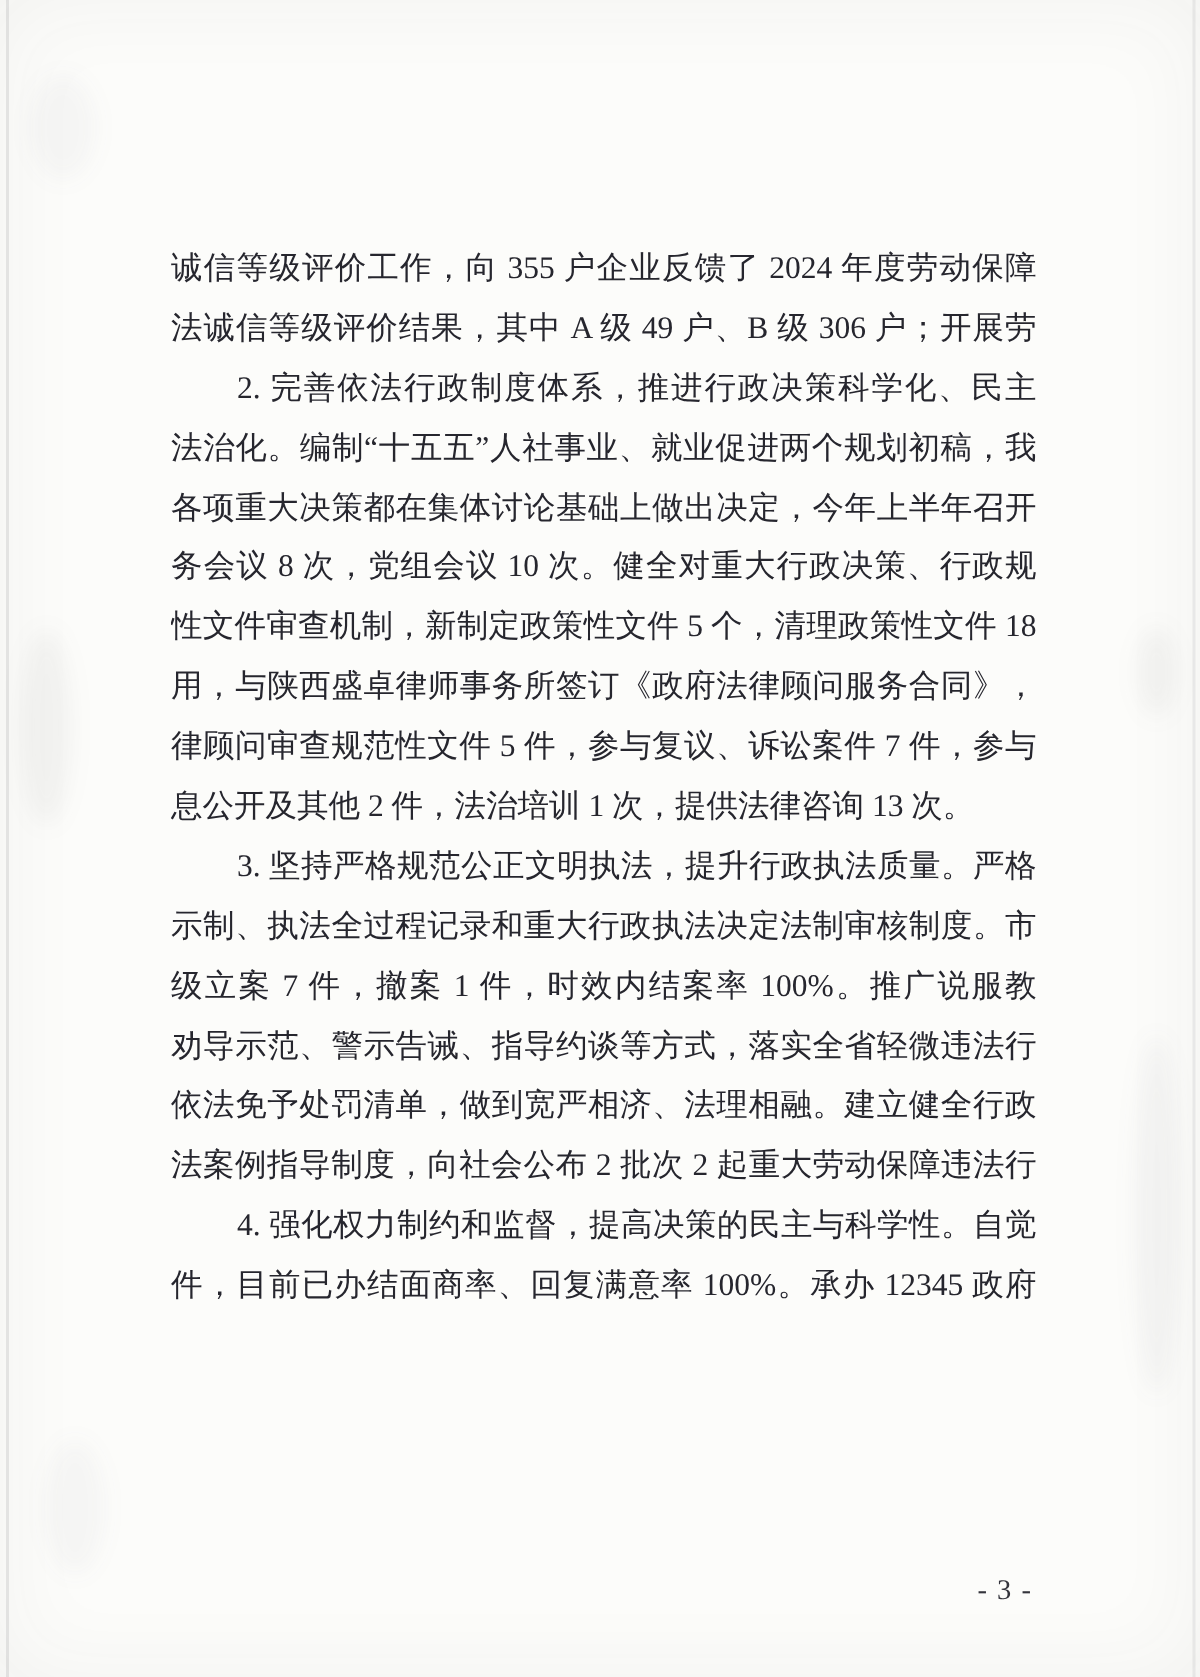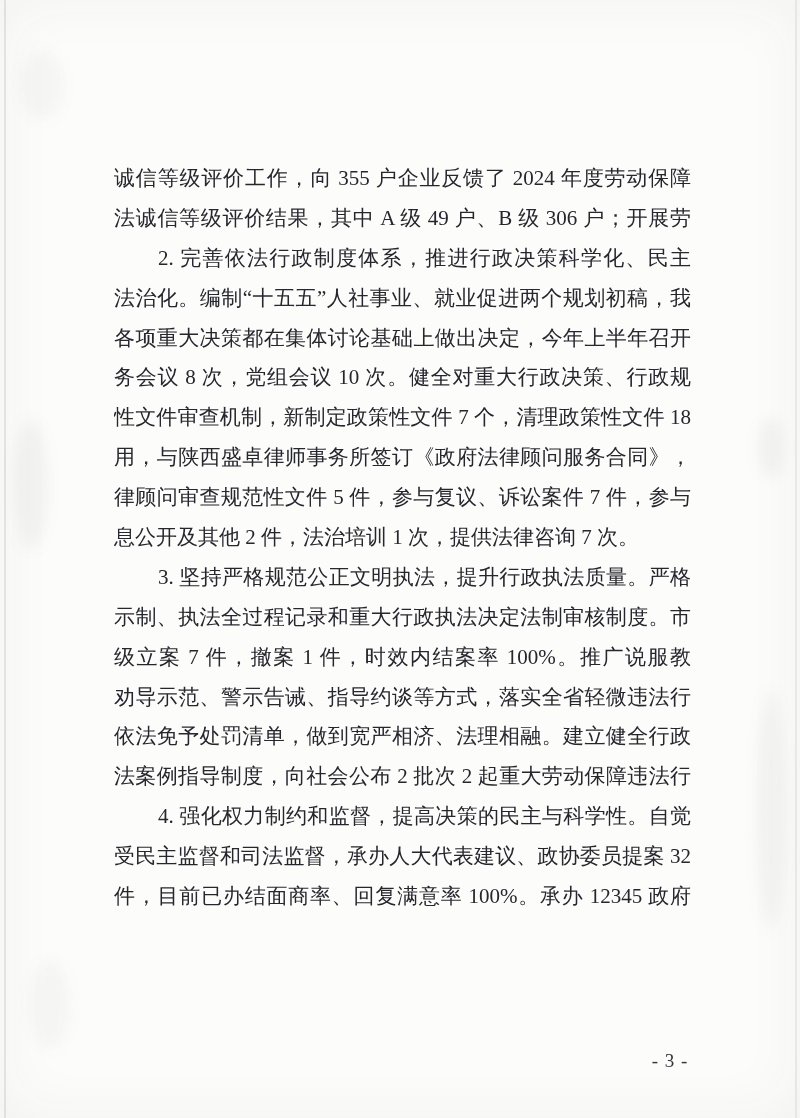--- a/index.html
+++ b/index.html
@@ -90,38 +90,37 @@
     <div class="para">
       <div class="line">诚信等级评价工作，向 355 户企业反馈了 2024 年度劳动保障守</div>
       <div class="line">法诚信等级评价结果，其中 A 级 49 户、B 级 306 户；开展劳动</div>
     </div>
 
     <div class="para">
       <div class="line indent">2. 完善依法行政制度体系，推进行政决策科学化、民主化、</div>
       <div class="line">法治化。编制“十五五”人社事业、就业促进两个规划初稿，我局</div>
       <div class="line">各项重大决策都在集体讨论基础上做出决定，今年上半年召开局</div>
       <div class="line">务会议 8 次，党组会议 10 次。健全对重大行政决策、行政规范</div>
-      <div class="line">性文件审查机制，新制定政策性文件 7 个，清理政策性文件 18</div>
+      <div class="line">性文件审查机制，新制定政策性文件 5 个，清理政策性文件 18</div>
       <div class="line">用，与陕西盛卓律师事务所签订《政府法律顾问服务合同》，法</div>
       <div class="line">律顾问审查规范性文件 5 件，参与复议、诉讼案件 7 件，参与信</div>
-      <div class="line short">息公开及其他 2 件，法治培训 1 次，提供法律咨询 7 次。</div>
+      <div class="line short">息公开及其他 2 件，法治培训 1 次，提供法律咨询 13 次。</div>
     </div>
 
     <div class="para">
       <div class="line indent">3. 坚持严格规范公正文明执法，提升行政执法质量。严格执</div>
       <div class="line">示制、执法全过程记录和重大行政执法决定法制审核制度。市本</div>
       <div class="line">级立案 7 件，撤案 1 件，时效内结案率 100%。推广说服教育、</div>
       <div class="line">劝导示范、警示告诫、指导约谈等方式，落实全省轻微违法行为</div>
       <div class="line">依法免予处罚清单，做到宽严相济、法理相融。建立健全行政执</div>
       <div class="line">法案例指导制度，向社会公布 2 批次 2 起重大劳动保障违法行为。</div>
     </div>
 
     <div class="para">
       <div class="line indent">4. 强化权力制约和监督，提高决策的民主与科学性。自觉接</div>
-      <div class="line">受民主监督和司法监督，承办人大代表建议、政协委员提案 32</div>
       <div class="line">件，目前已办结面商率、回复满意率 100%。承办 12345 政府服</div>
     </div>
 
   </div>
 
   <div class="page-number">- 3 -</div>
 
 </div>
 
 </body></html>

